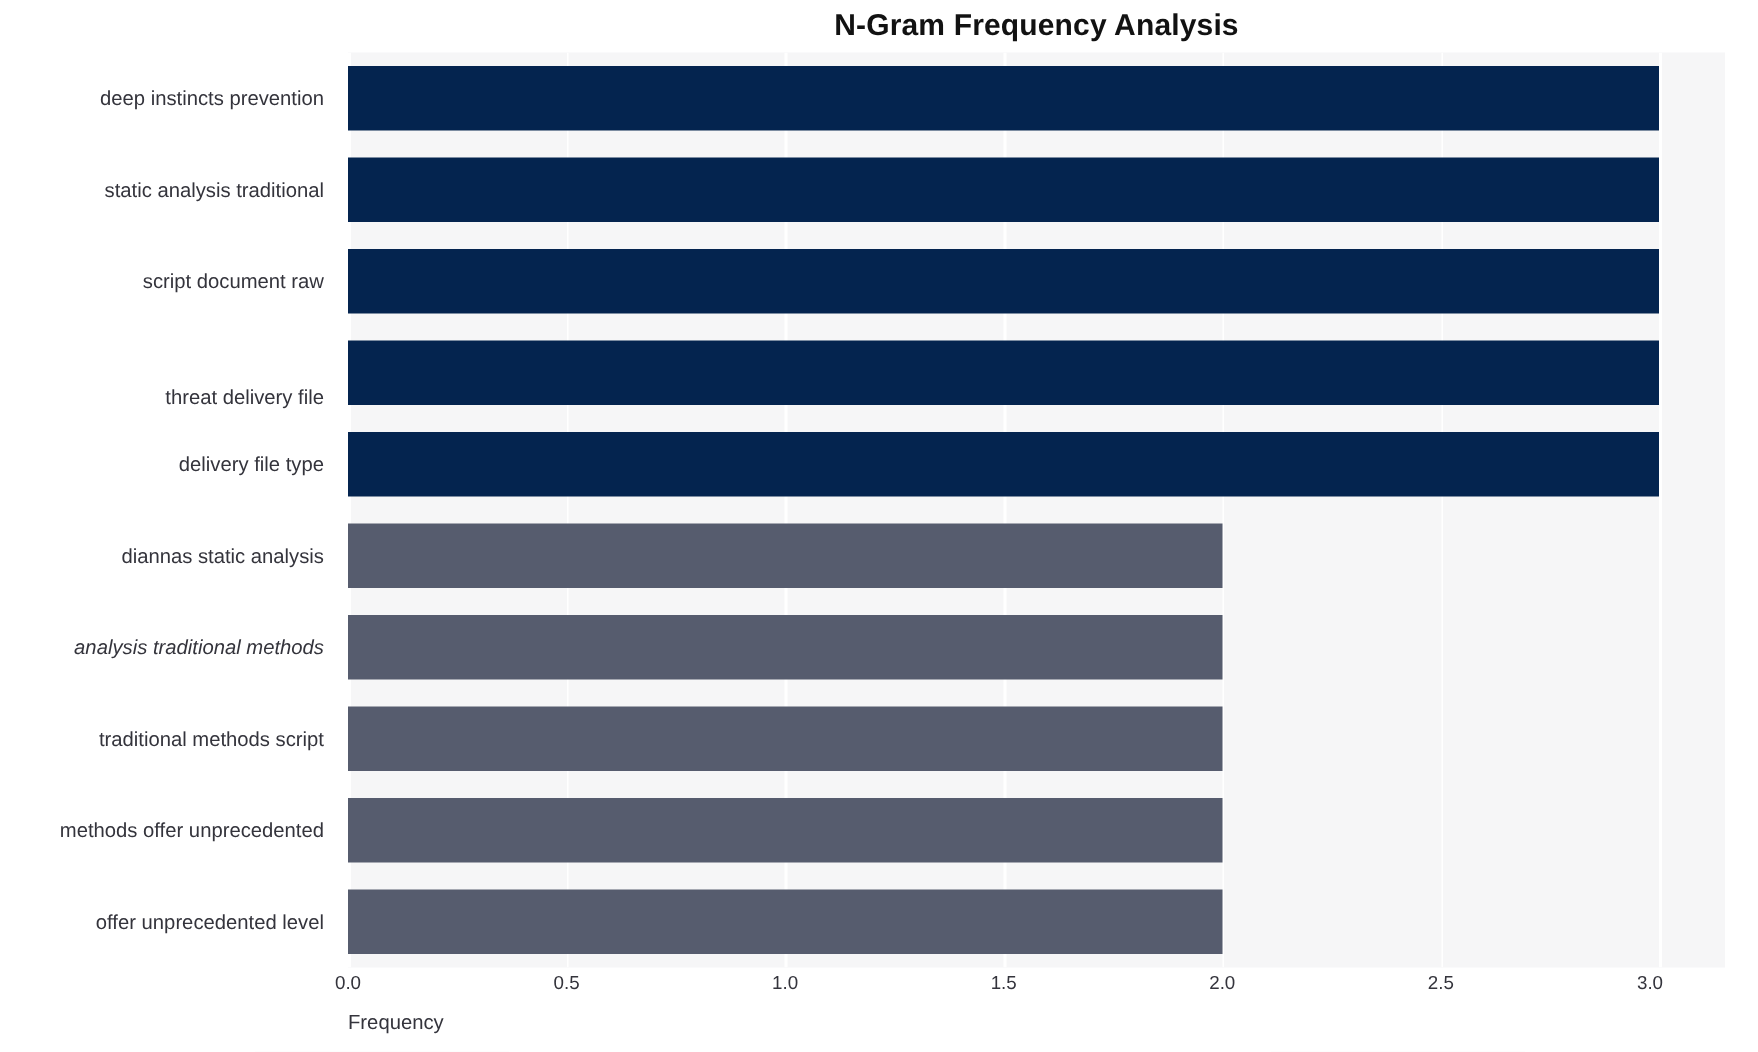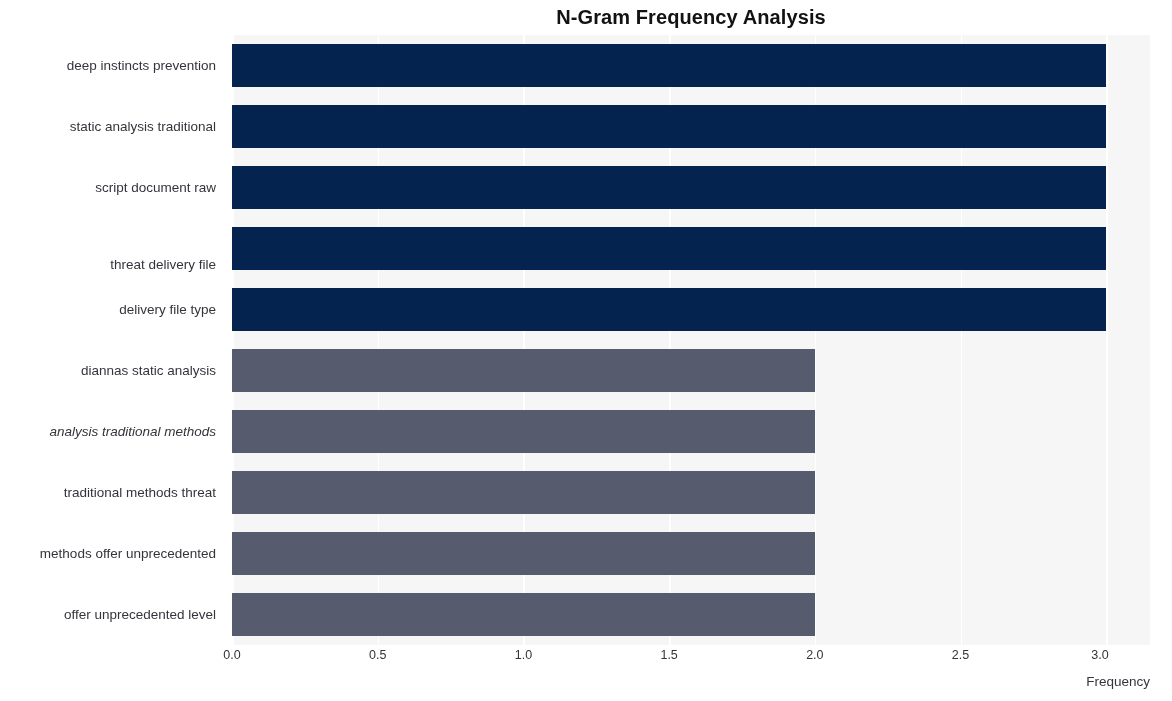--- a/index.html
+++ b/index.html
@@ -91,42 +91,42 @@
     font-size: 12.5px;
     color: #34343c;
     white-space: nowrap;
   }
 
   #x-axis-title {
     position: absolute;
     left: 232px;
     top: 674px;
     width: 918px;
-    text-align: right;
+    text-align: left;
     font-size: 13.5px;
     color: #34343c;
     white-space: nowrap;
   }
 </style>
 </head>
 <body>
 
 <div id="figure">
 
   <div id="chart-title">N-Gram Frequency Analysis</div>
 
   <div id="y-axis-labels">
       <div class="ylabel" style="top: 70px;">static analysis traditional</div>
       <div class="ylabel" style="top: 9px;">deep instincts prevention</div>
       <div class="ylabel" style="top: 131px;">script document raw</div>
       <div class="ylabel" style="top: 208px;">threat delivery file</div>
       <div class="ylabel" style="top: 253px;">delivery file type</div>
       <div class="ylabel" style="top: 314px;">diannas static analysis</div>
       <div class="ylabel" style="top: 375px; font-style: italic;">analysis traditional methods</div>
-      <div class="ylabel" style="top: 436px;">traditional methods threat</div>
+      <div class="ylabel" style="top: 436px;">traditional methods script</div>
       <div class="ylabel" style="top: 497px;">methods offer unprecedented</div>
       <div class="ylabel" style="top: 558px;">offer unprecedented level</div>
     </div>
 
   <div id="plot-area">
     <div id="gridlines">
         <div class="gridline" style="left: 0px;"></div>
         <div class="gridline" style="left: 145.714px;"></div>
         <div class="gridline" style="left: 291.429px;"></div>
         <div class="gridline" style="left: 437.143px;"></div>

